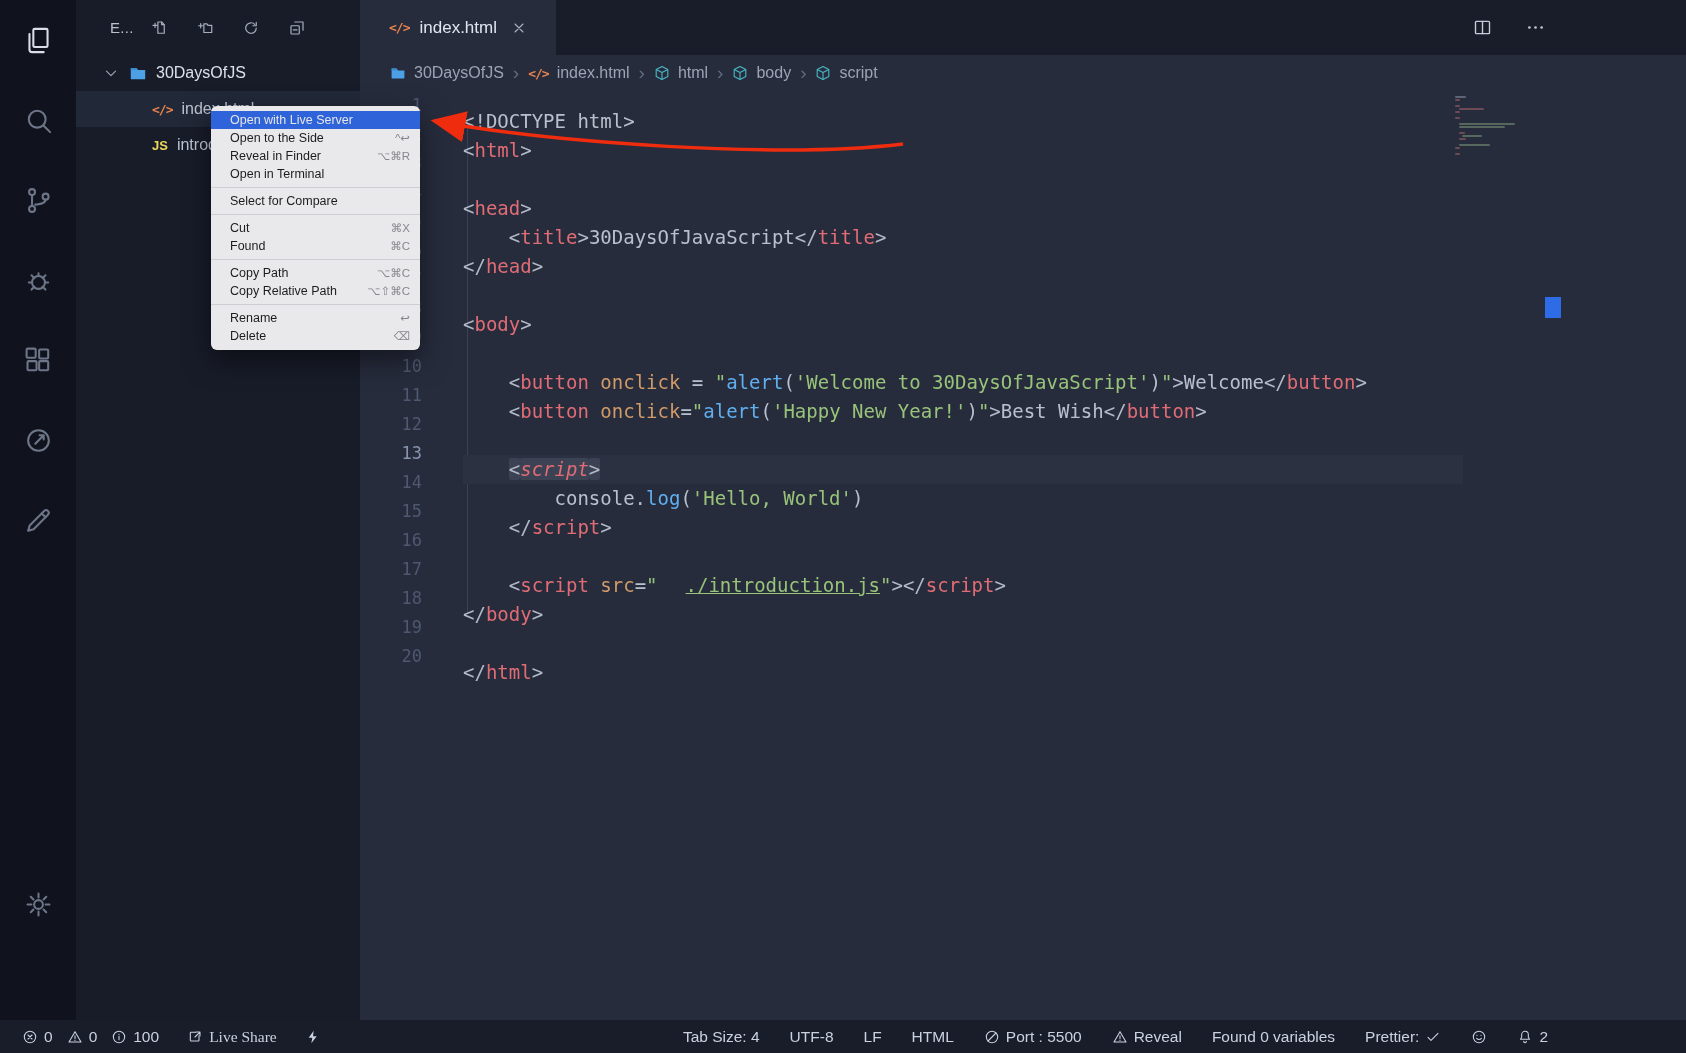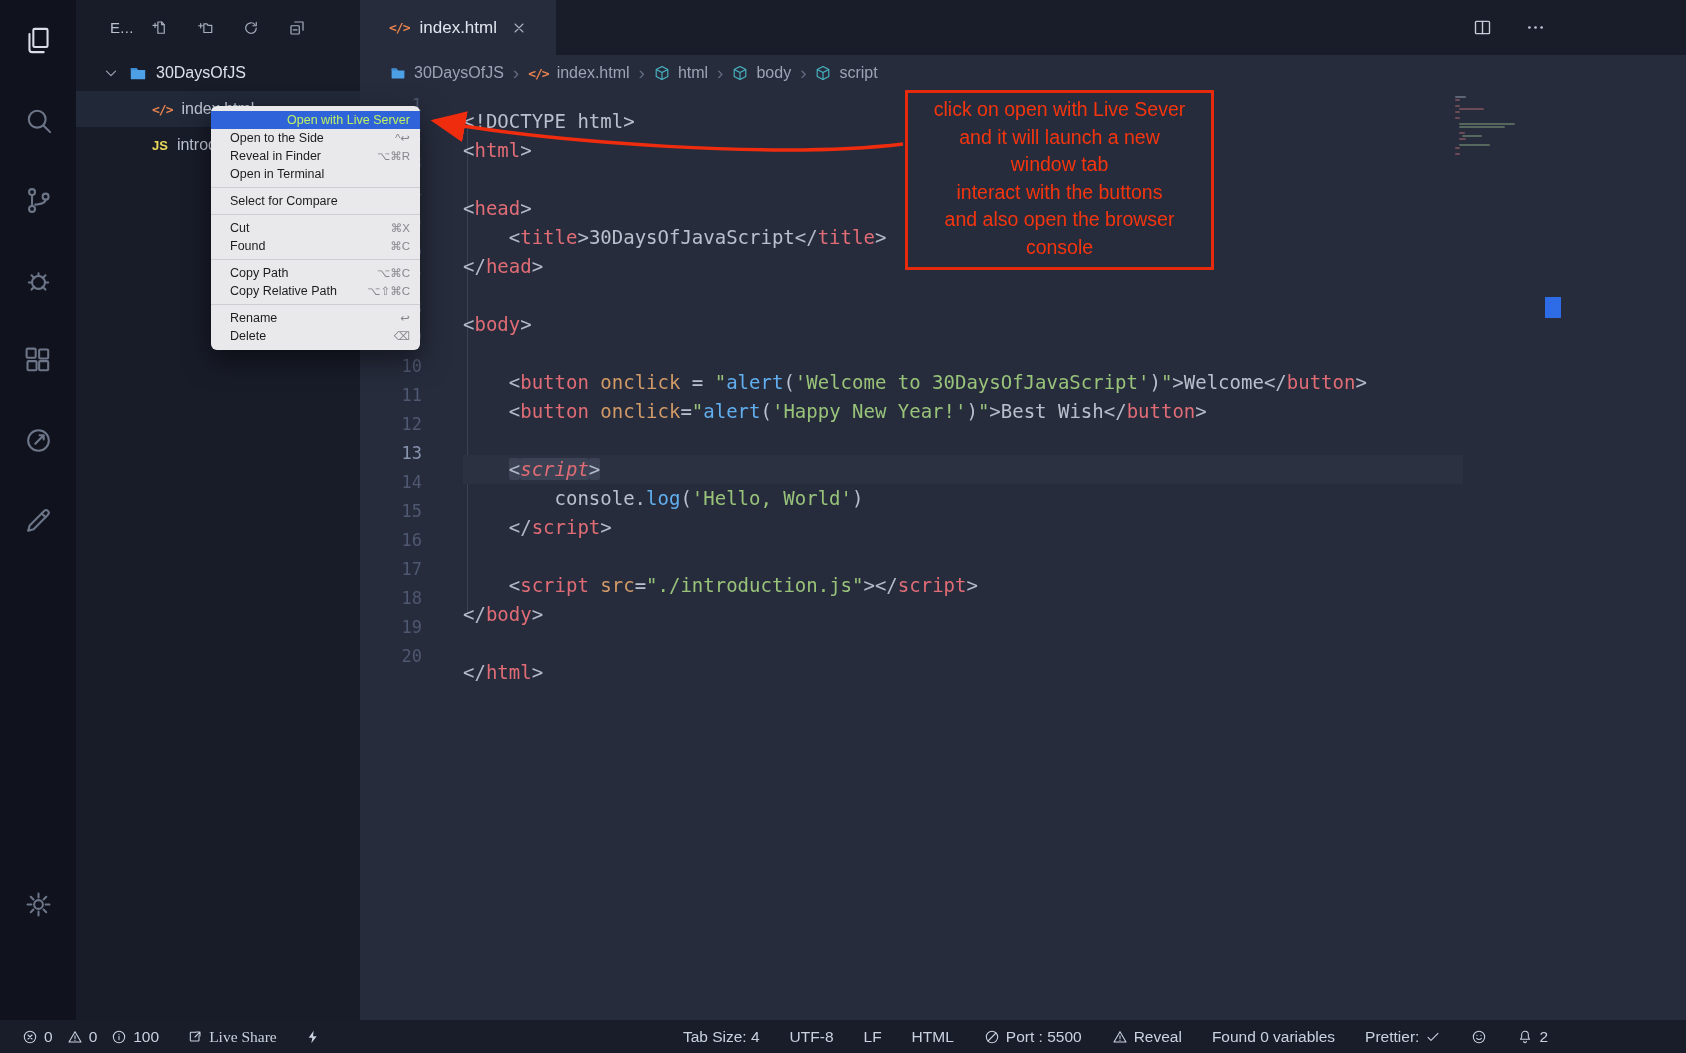--- a/index.html
+++ b/index.html
@@ -49,21 +49,21 @@
   .gutter{position:absolute;left:0;top:0;width:62px;text-align:right;
           font:17px/29px "DejaVu Sans Mono",monospace;color:#4e5870;}
   .gn{height:29px;}
   .gn.cur{color:#8893ae;}
   .code-lines{position:absolute;left:103px;top:16px;font:19px/29px "DejaVu Sans Mono",monospace;
               white-space:pre;color:#b6bdca;}
   .cl{height:29px;width:1000px;}
   .cl.cur{background:#2b3141;font-style:italic;}
   .indent-guide{position:absolute;left:107px;top:29px;width:1px;height:493px;background:#3a4152;}
   .tk-p{color:#b2b9c7;} .tk-w{color:#b9c0cd;} .tk-t{color:#e06c75;} .tk-a{color:#d19a66;}
-  .tk-s{color:#98c379;} .tk-f{color:#61afef;} .tk-u{color:#98c379;}
+  .tk-s{color:#98c379;} .tk-f{color:#61afef;} .tk-u{color:#98c379;text-decoration:underline;margin-left:28px;}
   .tkbg{background:#3b4254;border-radius:2px;}
 
   .minimap{position:absolute;left:1095px;top:96px;width:88px;}
   .mm-bar{height:2px;margin-bottom:1px;background:#8b93a6;opacity:.55;border-radius:1px;}
   .scroll-marker{position:absolute;left:1185px;top:297px;width:16px;height:21px;background:#2e6be6;}
 
   
   .status-bar{position:absolute;left:0;right:0;bottom:0;height:33px;background:#191d29;
               display:flex;align-items:center;justify-content:space-between;
               padding:0 138px 0 22px;font-size:15.5px;color:#cad2e0;}
@@ -72,21 +72,21 @@
   .sb-item{display:flex;align-items:center;gap:6px;cursor:pointer;white-space:nowrap;}
   .sb-item .icn{display:flex;font-size:16px;}
   .sb-item.sp{margin-left:14px;font-family:Liberation Serif, serif;}
 
   
   .ctx{position:absolute;left:211px;top:106px;width:209px;background:#e9e9eb;border-radius:6px;
        box-shadow:0 10px 28px rgba(0,0,0,.5);padding:5px 0;font-size:12.5px;color:#1d1d1f;z-index:50;}
   .ctx-item{height:18px;display:flex;align-items:center;justify-content:space-between;
             padding:0 10px 0 19px;cursor:pointer;}
   .ctx-item .sc{color:#86868c;font-size:11.5px;}
-  .ctx-item.hl{background:#2e63d9;color:#bef264;justify-content:flex-end;}
+  .ctx-item.hl{background:#2e63d9;color:#e5e5e5;}
   .ctx-item.hl .sc{color:#dfe6f8;}
   .ctx-sep{height:1px;background:#cdcdd2;margin:4px 0;}
 
   
   .anno{position:absolute;left:905px;top:90px;width:303px;border:3px solid #e62b0c;
         color:#f5350e;font-size:19.5px;line-height:27.5px;text-align:center;
         padding:3px 0 6px;z-index:40;}
   .arrow-svg{position:absolute;left:0;top:0;width:1686px;height:1053px;pointer-events:none;z-index:60;}
   .icn svg{display:block;}
 </style>
@@ -490,28 +490,20 @@
       <div class="ctx-item">
         <span>Rename</span>
         <span class="sc">↩</span>
       </div>
       <div class="ctx-item">
         <span>Delete</span>
         <span class="sc">⌫</span>
       </div>
     </div>
 
-  <div class="anno" id="annotation">
-      <div>click on open with Live Sever</div>
-      <div>and it will launch a new</div>
-      <div>window tab</div>
-      <div>interact with the buttons</div>
-      <div>and also open the browser</div>
-      <div>console</div>
-    </div>
 
   <svg class="arrow-svg">
     <defs>
       <marker id="ah" markerWidth="11" markerHeight="9" refX="9" refY="4.5" orient="auto">
         <path d="M0,0L10,4.5L0,9z" fill="#ef2c0d"></path>
       </marker>
     </defs>
     <path d="M 903 144 C 780 159, 555 143, 434 121" fill="none" stroke="#ef2c0d" stroke-width="3.5" marker-end="url(#ah)"></path>
   </svg>
 

